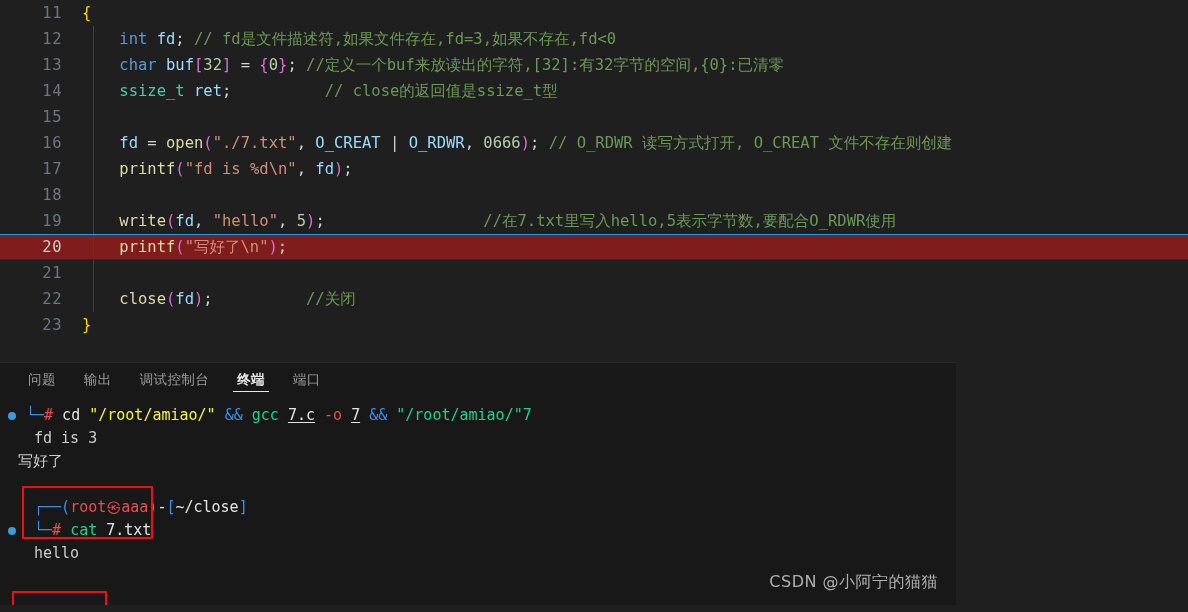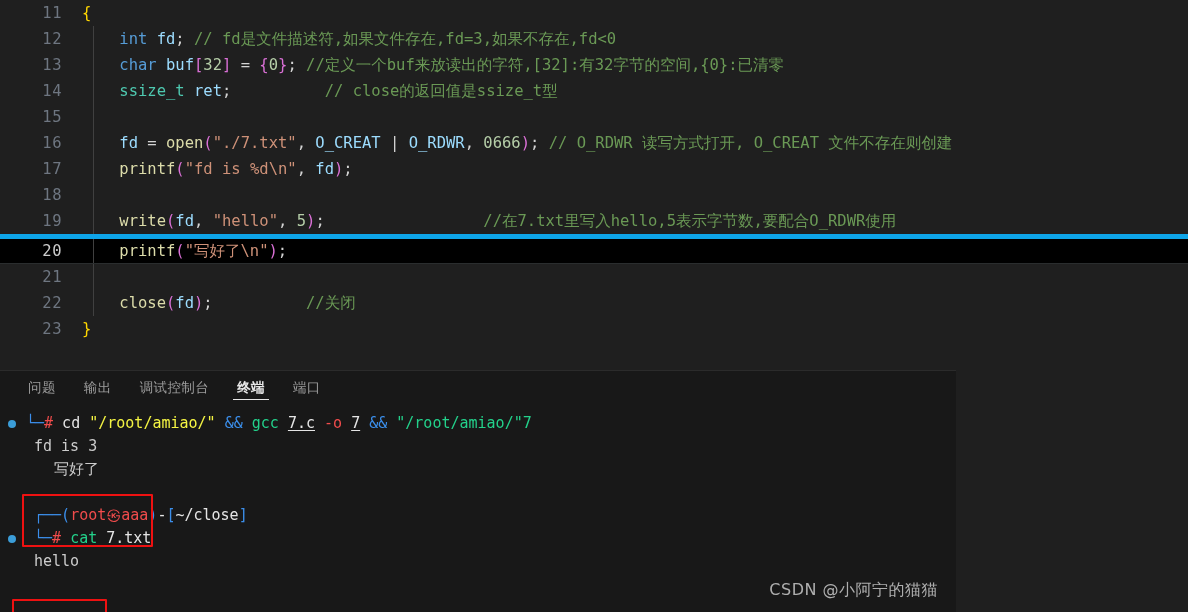--- a/index.html
+++ b/index.html
@@ -15,22 +15,22 @@
   .editor{
     position:absolute;left:0;top:0;width:1188px;height:370px;
     background:#1f1f1f;overflow:hidden;
   }
   .code-line{
     position:relative;height:26px;line-height:26px;
     white-space:pre;font-size:15.5px;
     font-family:"DejaVu Sans Mono","Liberation Mono",monospace;
   }
   .code-line.active{
-    background:#000000;
-    border-top:5px solid #0ea5e9;border-bottom:1px solid #2a2d2e;
+    background:#7f1d1d;
+    border-top:1px solid #0ea5e9;border-bottom:1px solid #2a2d2e;
     height:24px;line-height:24px;
   }
   .ln{
     position:absolute;left:0;top:0;width:62px;text-align:right;
     color:#6e7681;font-size:15.5px;letter-spacing:.5px;
   }
   .code-line.active .ln{color:#cccccc;}
   .ind{
     position:absolute;left:93px;top:0;bottom:0;width:1px;
     background:#404040;
@@ -44,21 +44,21 @@
   .str{color:#ce9178;}
   .num{color:#b5cea8;}
   .cmt{color:#6a9955;}
   .br1{color:#ffd700;}
   .br2{color:#da70d6;}
   .op{color:#d4d4d4;}
   .pl{color:#d4d4d4;}
 
   
   .panel{
-    position:absolute;left:0;top:370px;width:956px;height:242px;
+    position:absolute;left:0;top:362px;width:956px;height:242px;
     background:#181818;border-top:1px solid #2b2b2b;
   }
   .tabbar{
     position:relative;height:33px;padding-left:14px;
     display:flex;align-items:center;gap:0px;
     background:#181818;
   }
   .tab{
     position:relative;height:33px;display:flex;align-items:center;
     padding:0 14px;color:#9d9d9d;font-size:13.5px;letter-spacing:.4px;
@@ -138,21 +138,21 @@
         <div class="tab active">
           <span>终端</span>
         </div>
         <div class="tab">
           <span>端口</span>
         </div>
       </div>
     <div class="terminal" id="terminal">
         <div class="trow" style="padding-left: 26px;"><span class="dot"></span><span class="t-blue">└─</span><span class="t-red">#</span><span class="t-white"> cd </span><span class="t-yellow">"/root/amiao/"</span><span class="t-white"> </span><span class="t-blue">&amp;&amp;</span><span class="t-white"> </span><span class="t-green">gcc</span><span class="t-white"> </span><span class="t-white ul">7.c</span><span class="t-white"> </span><span class="t-red">-o</span><span class="t-white"> </span><span class="t-white ul">7</span><span class="t-white"> </span><span class="t-blue">&amp;&amp;</span><span class="t-white"> </span><span class="t-green">"/root/amiao/"7</span></div>
         <div class="trow tind" style="padding-left: 34px;"><span class="t-grey">fd is 3</span></div>
-        <div class="trow tind" style="padding-left: 54px;"><span class="t-grey">写好了</span></div>
+        <div class="trow tind" style="padding-left: 18px;"><span class="t-grey">写好了</span></div>
         <div class="trow">&nbsp;</div>
         <div class="trow tind" style="padding-left: 34px;"><span class="t-blue">┌──</span><span class="t-blue">(</span><span class="t-red">root㉿aaa</span><span class="t-blue">)</span><span class="t-white">-</span><span class="t-blue">[</span><span class="t-white">~/close</span><span class="t-blue">]</span></div>
         <div class="trow" style="padding-left: 34px;"><span class="dot"></span><span class="t-blue">└─</span><span class="t-red">#</span><span class="t-white"> </span><span class="t-green">cat</span><span class="t-white"> </span><span class="t-white ul">7.txt</span></div>
         <div class="trow tind" style="padding-left: 34px;"><span class="t-grey">hello</span></div>
         <div class="outbox" style="left: 22px; top: 90px; width: 127px; height: 49px;"></div>
         <div class="outbox" style="left: 12px; top: 195px; width: 91px; height: 30px;"></div>
       </div>
     <div class="watermark">CSDN @小阿宁的猫猫</div>
   </div>
 

